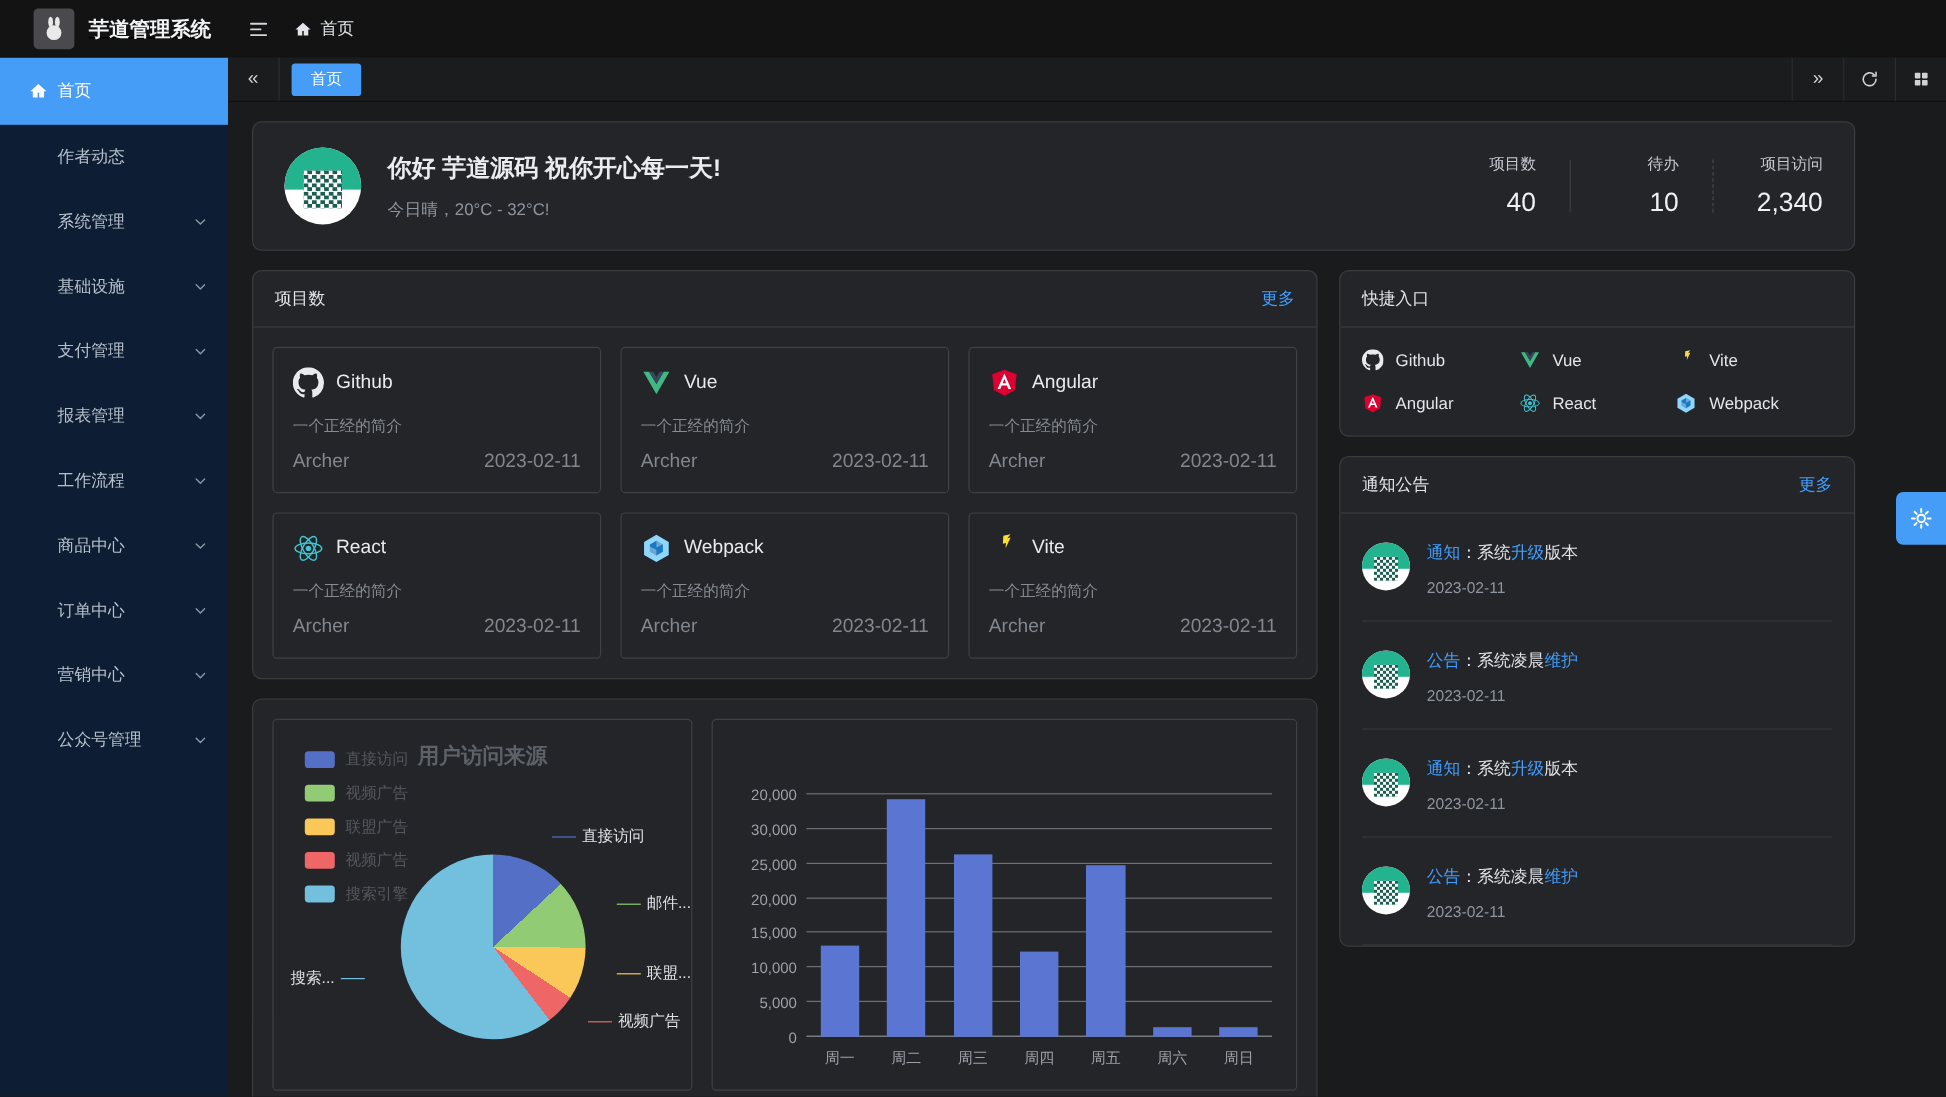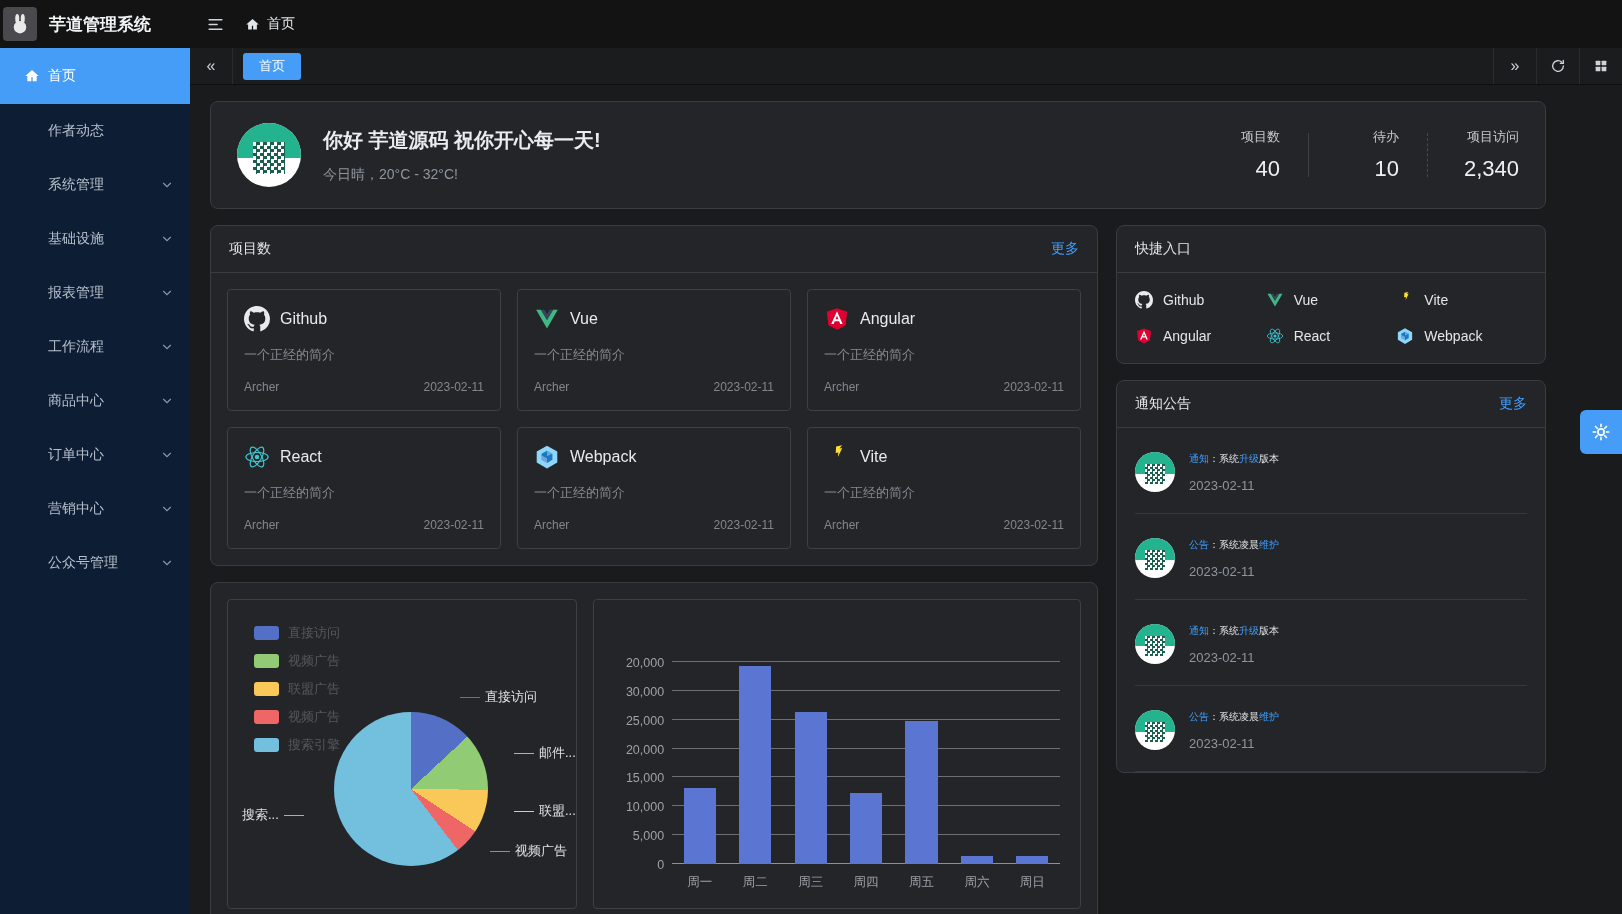--- a/index.html
+++ b/index.html
@@ -1,21 +1,21 @@
 <!DOCTYPE html>
 <html><head>
 <meta charset="utf-8">
 <style>
   html,body{margin:0;padding:0;}
   body{width:1622px;height:914px;overflow:hidden;background:#1a1b1d;
        font-family:"Liberation Sans","DejaVu Sans",sans-serif;position:relative;}
   svg{display:block;width:100%;height:100%;}
   
   .topbar{height:48px;background:#131313;display:flex;align-items:center;padding-right:22px;box-sizing:border-box;}
-  .brand{width:190px;display:flex;align-items:center;gap:12px;padding-left:3px;box-sizing:border-box;flex:none;}
+  .brand{width:190px;display:flex;align-items:center;gap:12px;padding-left:28px;box-sizing:border-box;flex:none;text-decoration:underline;}
   .logo{width:34px;height:34px;border-radius:4px;background:#4a4a4e;display:flex;align-items:center;justify-content:center;overflow:hidden;flex:none;}
   .logo svg{width:24px;height:24px;}
   .topbar-title{font-size:17px;font-weight:700;color:#f3f4f6;white-space:nowrap;}
   .icon-btn{width:19px;height:19px;color:#d2d5da;cursor:pointer;flex:none;}
   .hamburger{margin-left:16px;}
   .breadcrumb{display:flex;align-items:center;gap:7px;margin-left:20px;color:#e2e5e9;font-size:14px;}
   .breadcrumb .bc-icon{width:15px;height:15px;color:#e2e5e9;}
   .top-actions{margin-left:auto;display:flex;align-items:center;gap:22px;}
   .txt-icon{color:#d2d5da;font-size:15px;font-weight:700;cursor:pointer;white-space:nowrap;}
   .user{display:flex;align-items:center;gap:10px;cursor:pointer;}
@@ -64,21 +64,21 @@
   .right-col{width:430px;flex:none;}
   .card-header{height:46px;display:flex;align-items:center;justify-content:space-between;padding:0 18px;border-bottom:1px solid #3a3c3f;font-size:14px;color:#e2e5e9;}
   .more-link{color:#409eff;font-size:14px;cursor:pointer;}
   
   .projects-grid{padding:16px;display:grid;grid-template-columns:repeat(3,1fr);gap:16px;}
   .proj-card{border:1px solid #3e4043;border-radius:4px;padding:16px;height:122px;box-sizing:border-box;display:flex;flex-direction:column;cursor:pointer;}
   .proj-head{display:flex;align-items:center;gap:10px;}
   .proj-icon{width:26px;height:26px;display:flex;flex:none;}
   .proj-name{font-size:16px;color:#e8eaed;}
   .proj-desc{font-size:13px;color:#868b92;margin-top:14px;}
-  .proj-foot{margin-top:auto;display:flex;justify-content:space-between;font-size:12px;color:#82878e;}
+  .proj-foot{margin-top:auto;display:flex;justify-content:space-between;font-size:16px;color:#82878e;}
   
   .charts-card{margin-top:16px;padding:16px;display:flex;gap:16px;height:344px;}
   .chart-box{border:1px solid #3e4043;border-radius:4px;position:relative;height:310px;box-sizing:border-box;background:#232528;}
   .pie-card{width:41%;flex:none;}
   .bar-card{flex:1;min-width:0;}
   .chart-title{position:absolute;top:18px;left:0;right:0;text-align:center;font-size:18px;font-weight:700;color:#5d6269;}
   .legend{position:absolute;left:26px;top:24px;}
   .legend-item{display:flex;align-items:center;gap:9px;margin-bottom:10px;cursor:pointer;}
   .legend-swatch{width:25px;height:14px;border-radius:3px;flex:none;}
   .legend-label{font-size:13px;color:#54585e;}
@@ -93,21 +93,21 @@
   .bar{position:absolute;bottom:0;}
   
   .shortcuts-grid{padding:18px;display:grid;grid-template-columns:repeat(3,1fr);row-gap:18px;}
   .shortcut{display:flex;align-items:center;gap:10px;font-size:14px;color:#e2e5e9;cursor:pointer;}
   .shortcut-icon{width:18px;height:18px;display:flex;flex:none;}
   
   .notices{margin-top:16px;}
   .notices-list{padding:0 18px;}
   .notice-item{display:flex;padding:24px 0 20px;border-bottom:1px solid #36383b;cursor:pointer;}
   .notice-body{margin-left:14px;}
-  .notice-title{font-size:10px;color:#dfe2e6;}
+  .notice-title{font-size:14px;color:#dfe2e6;}
   .notice-title .hl{color:#409eff;}
   .notice-date{font-size:13px;color:#8f959e;margin-top:12px;}
   
   .gear-fab{position:absolute;right:0;top:410px;width:42px;height:44px;background:#459df8;border-radius:6px 0 0 6px;
             display:flex;align-items:center;justify-content:center;color:#fff;cursor:pointer;z-index:9;}
   .gear-fab svg{width:22px;height:22px;}
 </style>
 </head>
 <body>
 
@@ -159,20 +159,29 @@
         <span class="side-label">系统管理</span>
         <span class="side-chevron">
           <svg viewBox="0 0 24 24" fill="none" stroke="currentColor" stroke-width="2" stroke-linecap="round">
             <path d="m6 9 6 6 6-6"></path>
           </svg>
         </span>
       </div>
       <div class="side-item">
         <span class="side-icon"></span>
         <span class="side-label">基础设施</span>
+        <span class="side-chevron">
+          <svg viewBox="0 0 24 24" fill="none" stroke="currentColor" stroke-width="2" stroke-linecap="round">
+            <path d="m6 9 6 6 6-6"></path>
+          </svg>
+        </span>
+      </div>
+      <div class="side-item">
+        <span class="side-icon"></span>
+        <span class="side-label">支付管理</span>
         <span class="side-chevron">
           <svg viewBox="0 0 24 24" fill="none" stroke="currentColor" stroke-width="2" stroke-linecap="round">
             <path d="m6 9 6 6 6-6"></path>
           </svg>
         </span>
       </div>
       <div class="side-item">
         <span class="side-icon"></span>
         <span class="side-label">报表管理</span>
         <span class="side-chevron">
@@ -387,20 +396,21 @@
                   <div class="proj-foot">
                     <span>Archer</span>
                     <span>2023-02-11</span>
                   </div>
                 </div>
               </div>
           </section>
 
           <section class="card charts-card">
             <div class="chart-box pie-card" id="pie-card">
+                <div class="chart-title">用户访问来源</div>
                 <div class="legend">
                   <div class="legend-item">
                     <span class="legend-swatch" style="background: rgb(84, 112, 198);"></span>
                     <span class="legend-label">直接访问</span>
                   </div>
                   <div class="legend-item">
                     <span class="legend-swatch" style="background: rgb(145, 204, 117);"></span>
                     <span class="legend-label">视频广告</span>
                   </div>
                   <div class="legend-item">

